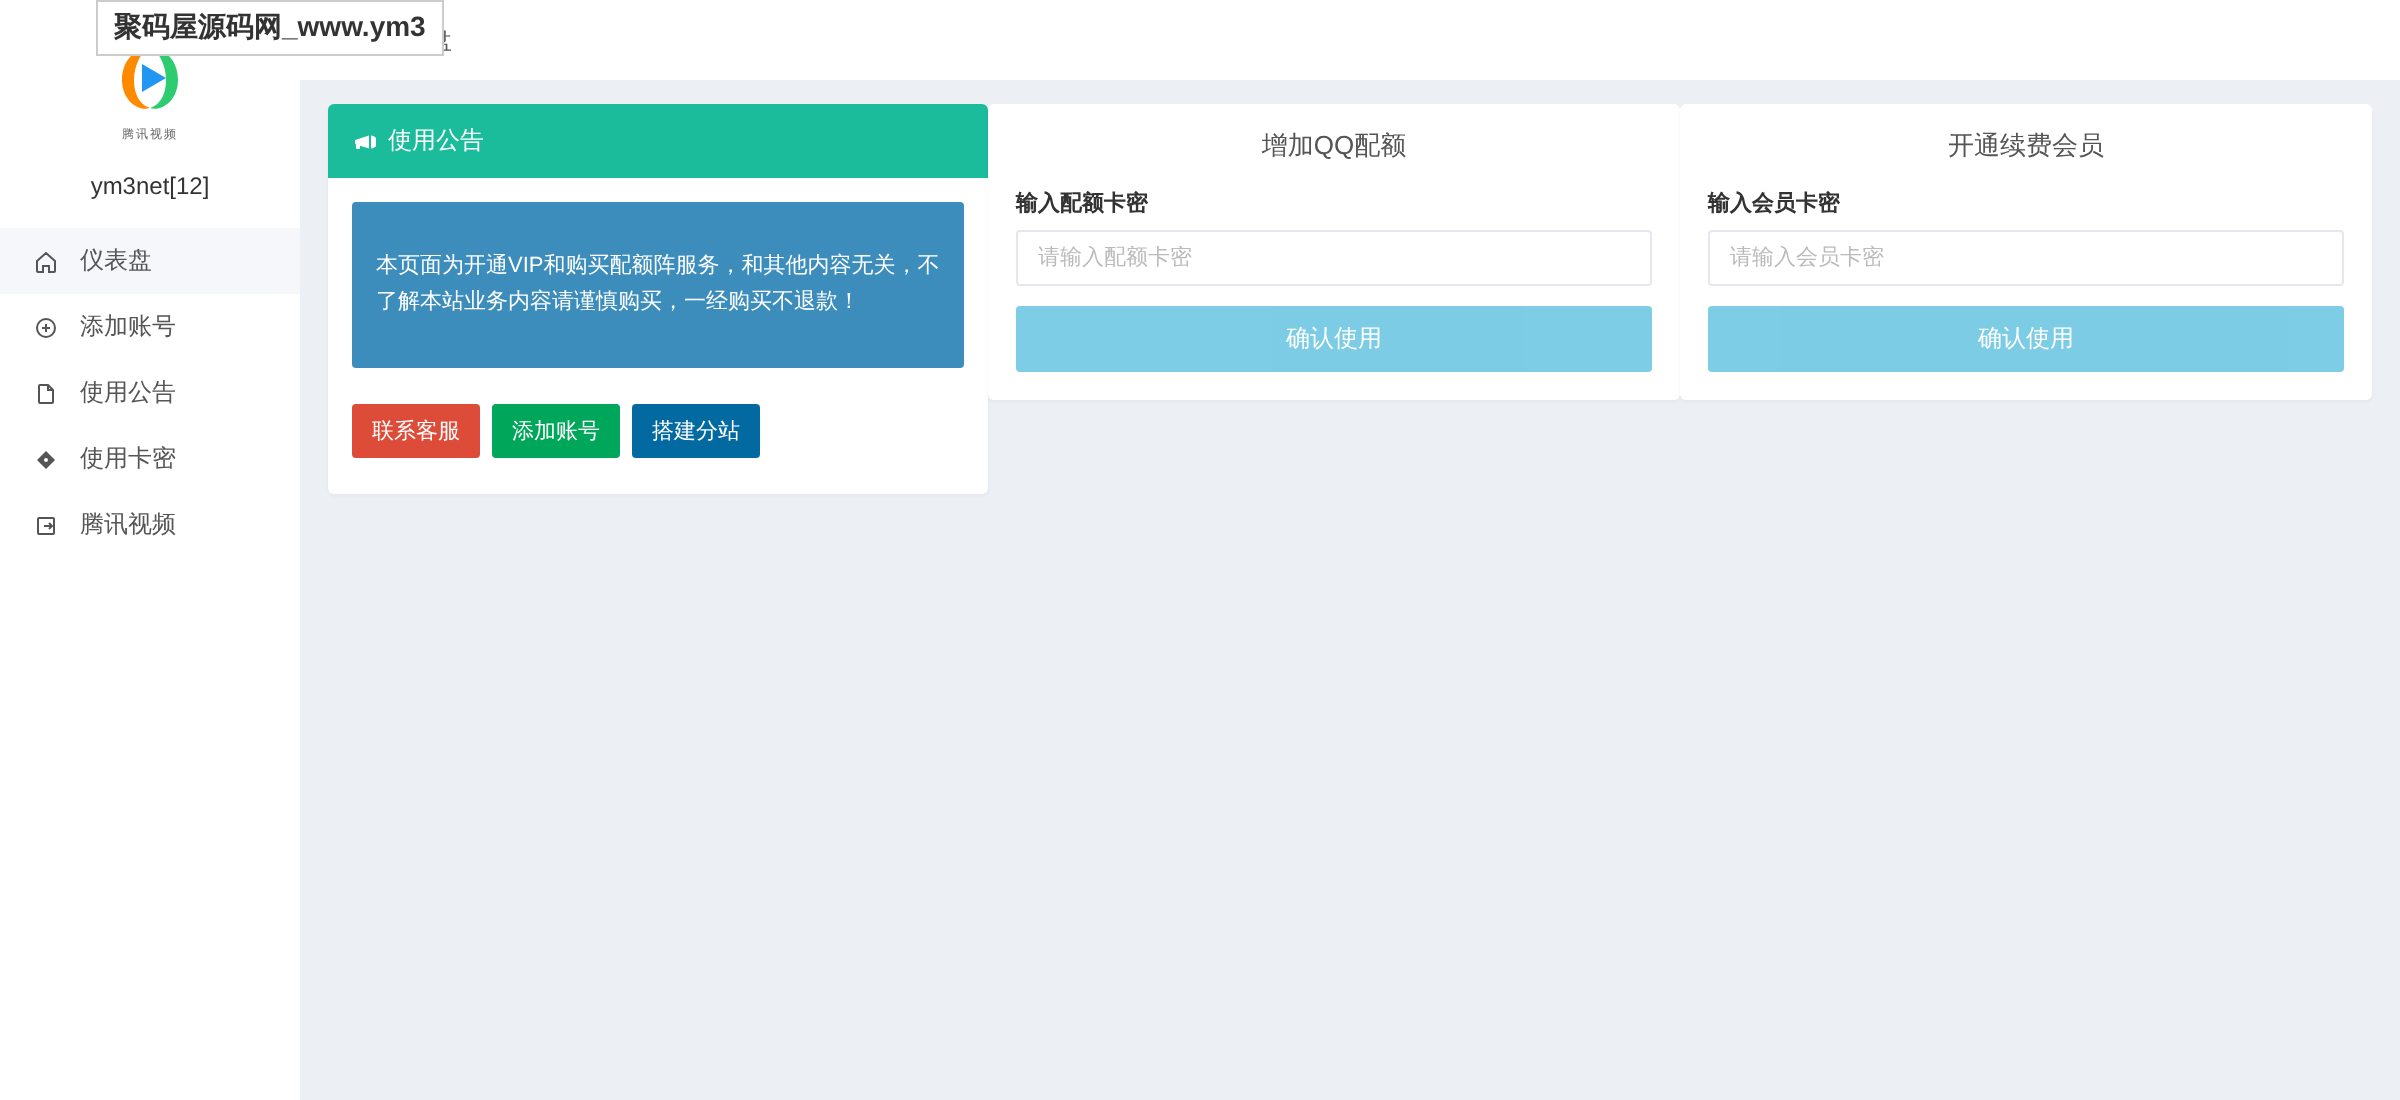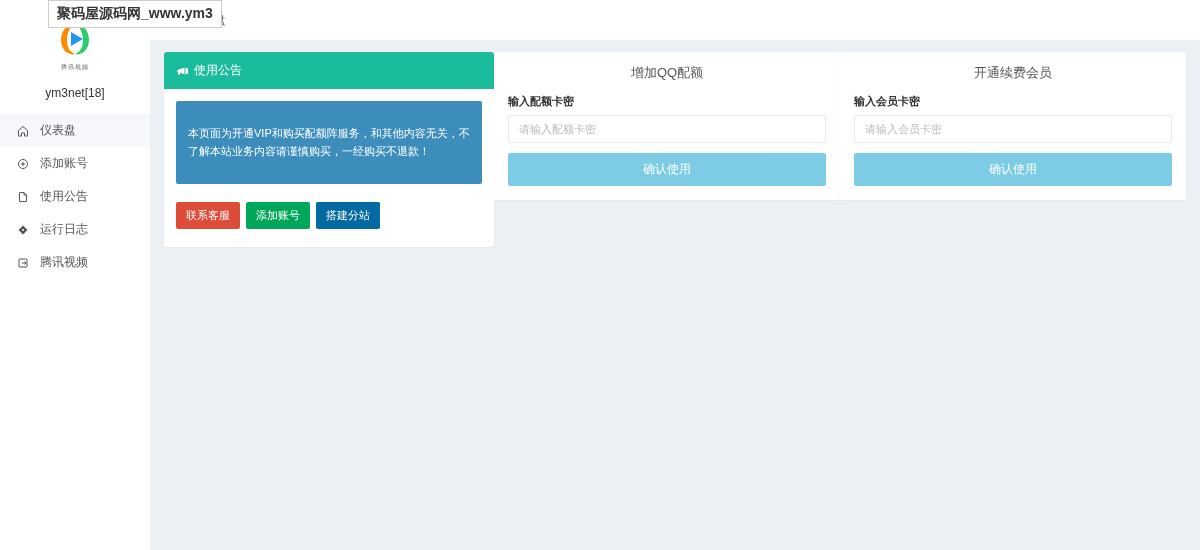--- a/index.html
+++ b/index.html
@@ -58,21 +58,21 @@
   <div class="logo-wrap">
     <div class="logo">
       <svg viewBox="0 0 40 40">
         <path d="M20 4 C10 8 6 14 6 22 C6 32 14 38 20 36 C14 34 12 28 12 22 C12 14 16 8 20 4 Z" fill="#ff8a00"></path>
         <path d="M20 4 C30 8 34 14 34 22 C34 32 26 38 20 36 C26 34 28 28 28 22 C28 14 24 8 20 4 Z" fill="#2ecc71"></path>
         <path d="M16 14 L28 21 L16 28 Z" fill="#2196f3"></path>
       </svg>
     </div>
     <div class="logo-text">腾讯视频</div>
   </div>
-  <div class="username">ym3net[18]</div>
+  <div class="username">ym3net[12]</div>
   <ul class="nav">
     <li class="active">
       <span class="ico">
         <svg viewBox="0 0 24 24" fill="none" stroke="currentColor" stroke-width="2">
             <path d="M3 11l9-8 9 8v10a1 1 0 01-1 1h-5v-6h-6v6H4a1 1 0 01-1-1V11z"></path>
           </svg>
       </span>
       <span>仪表盘</span>
     </li>
     <li>
@@ -92,21 +92,21 @@
           </svg>
       </span>
       <span>使用公告</span>
     </li>
     <li>
       <span class="ico">
         <svg viewBox="0 0 24 24" fill="currentColor">
             <path d="M21 12l-9 9-9-9 9-9 9 9zM12 10a2 2 0 100 4 2 2 0 000-4z"></path>
           </svg>
       </span>
-      <span>运行日志</span>
+      <span>使用卡密</span>
     </li>
     <li>
       <span class="ico">
         <svg viewBox="0 0 24 24" fill="none" stroke="currentColor" stroke-width="2">
             <rect x="4" y="4" width="16" height="16" rx="1"></rect>
             <path d="M10 12h8m-3-3l3 3-3 3"></path>
           </svg>
       </span>
       <span>腾讯视频</span>
     </li>

